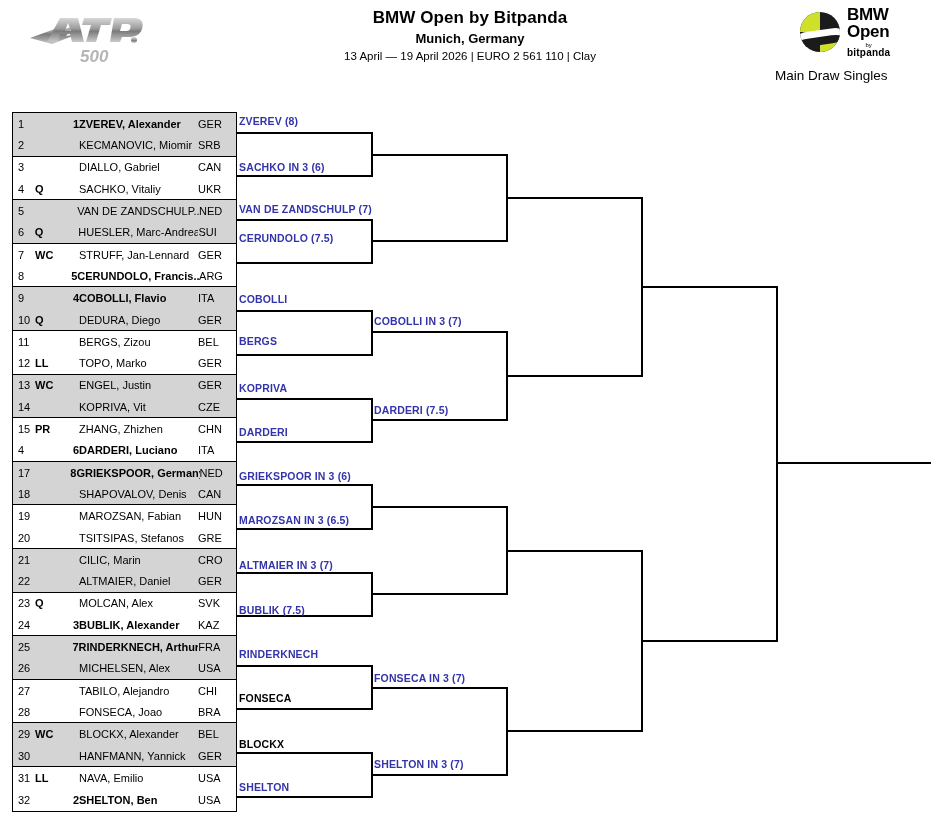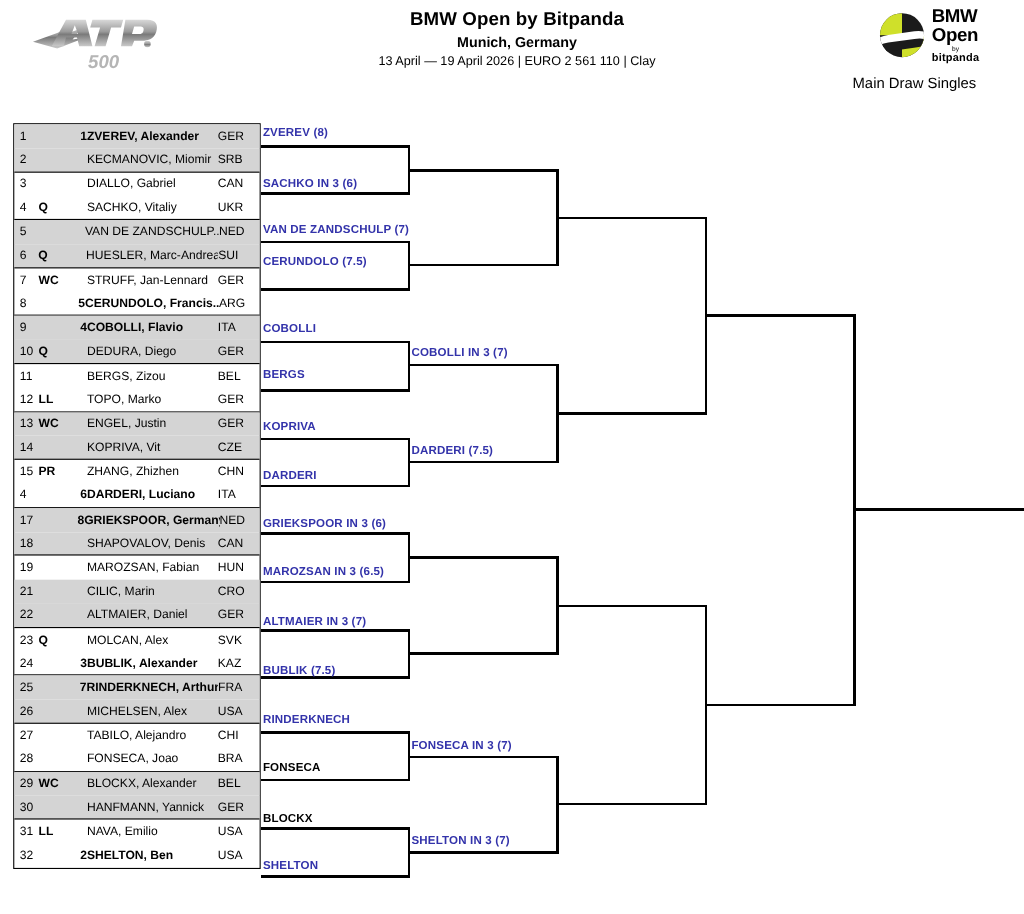--- a/index.html
+++ b/index.html
@@ -285,20 +285,27 @@
       <span class="c-seed"></span>
       <span class="c-name">SHAPOVALOV, Denis</span>
       <span class="c-cty">CAN</span>
     </div>
     <div class="pr">
       <span class="c-num">19</span>
       <span class="c-ent"></span>
       <span class="c-seed"></span>
       <span class="c-name">MAROZSAN, Fabian</span>
       <span class="c-cty">HUN</span>
+    </div>
+    <div class="pr grpend">
+      <span class="c-num">20</span>
+      <span class="c-ent"></span>
+      <span class="c-seed"></span>
+      <span class="c-name">TSITSIPAS, Stefanos</span>
+      <span class="c-cty">GRE</span>
     </div>
     <div class="pr shade">
       <span class="c-num">21</span>
       <span class="c-ent"></span>
       <span class="c-seed"></span>
       <span class="c-name">CILIC, Marin</span>
       <span class="c-cty">CRO</span>
     </div>
     <div class="pr shade grpend">
       <span class="c-num">22</span>

